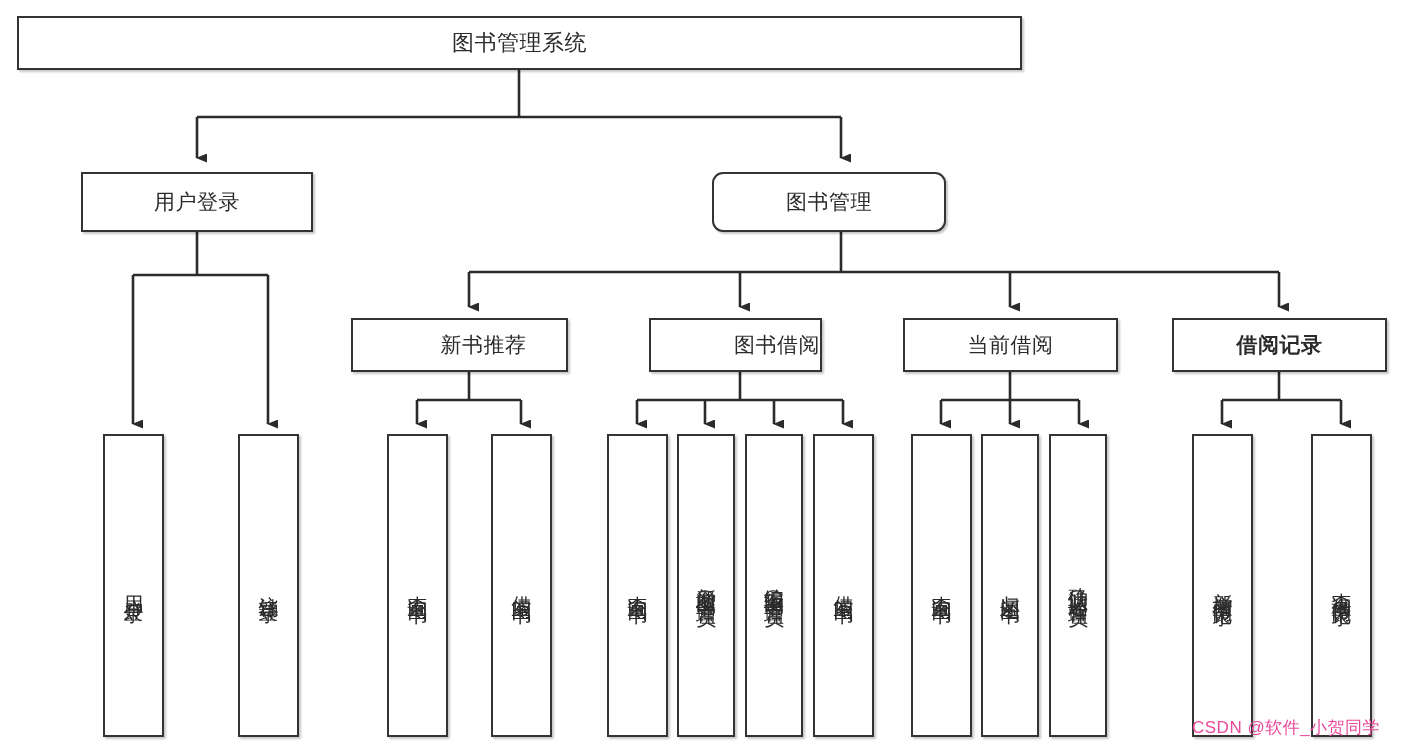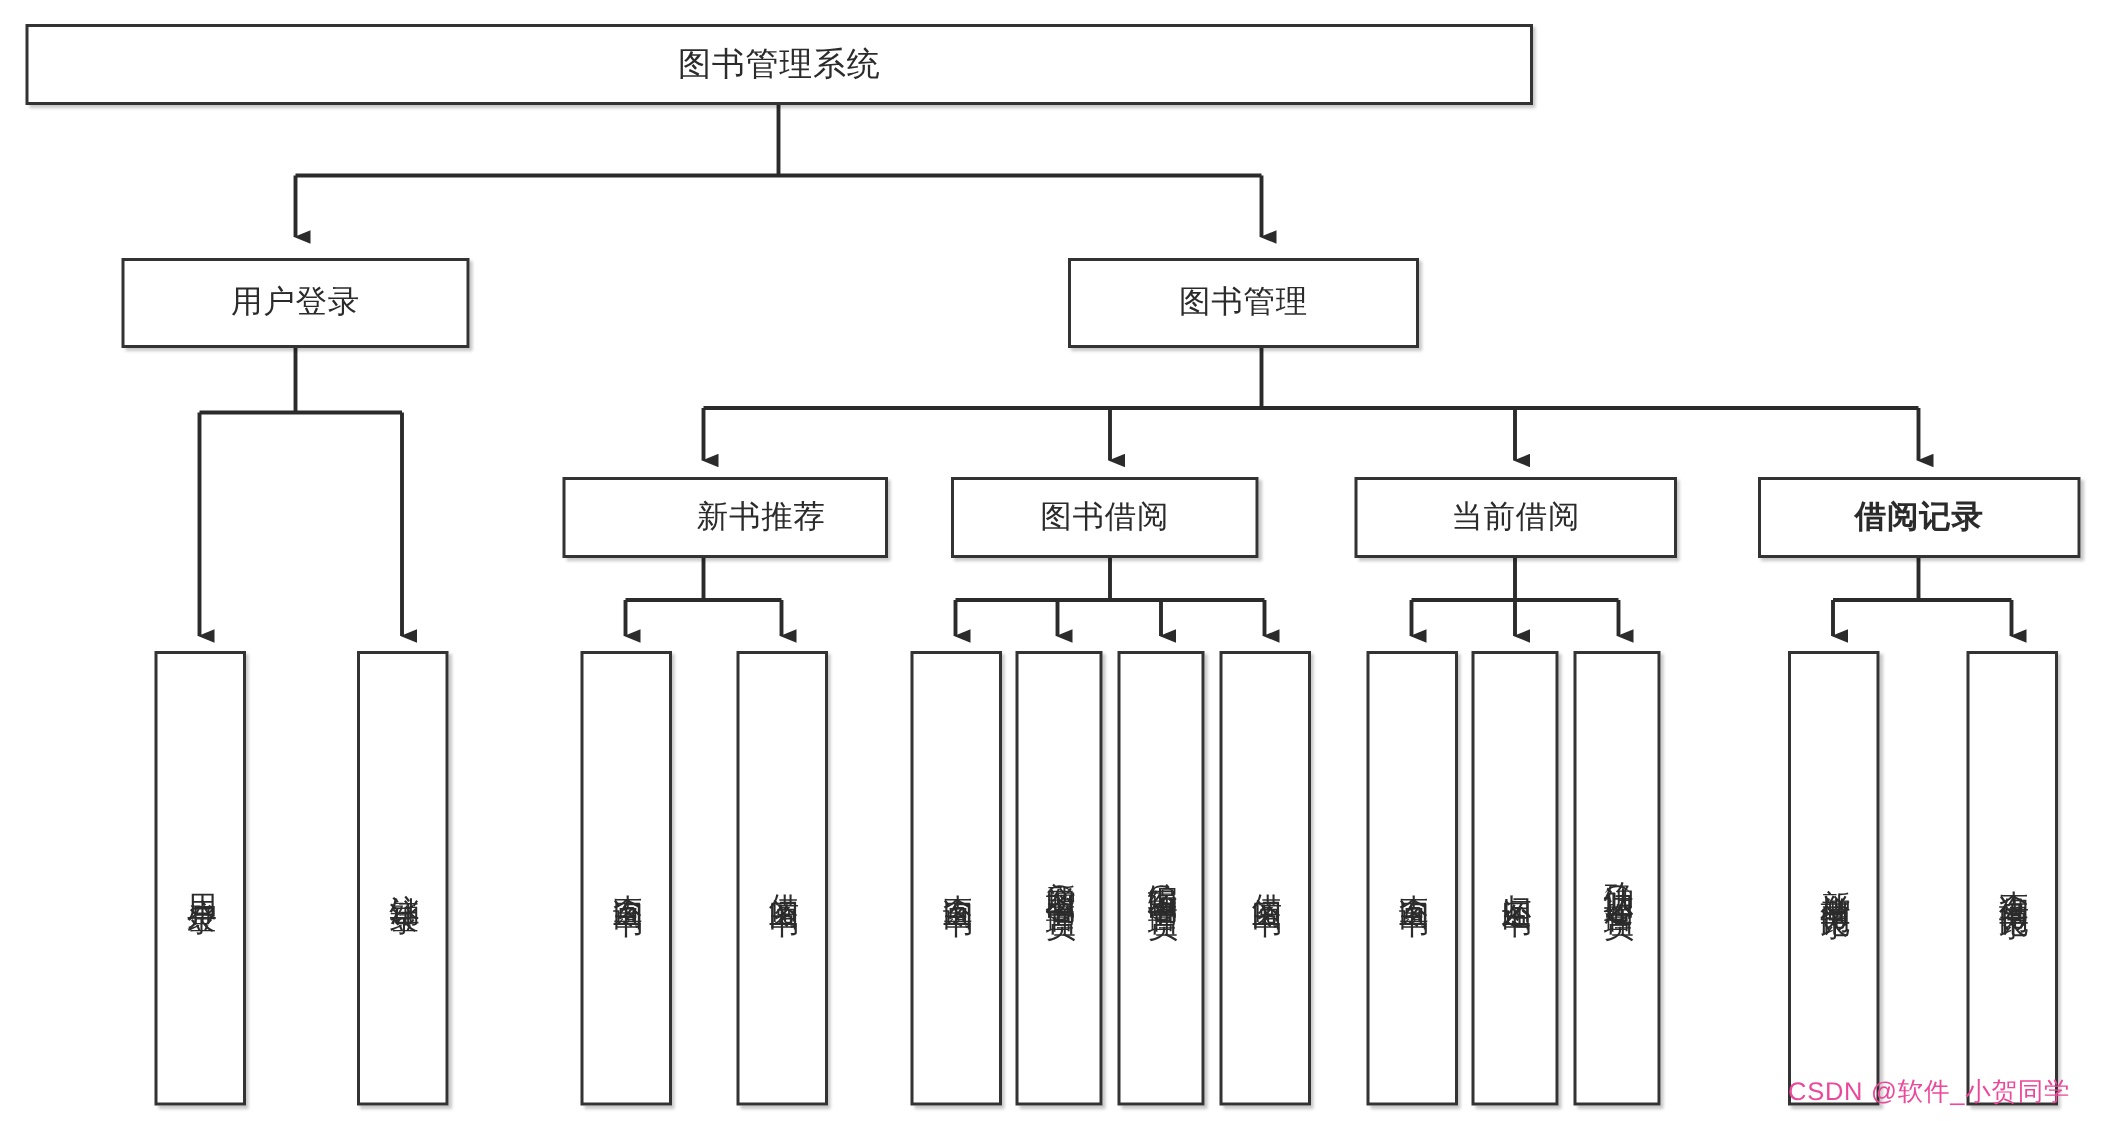--- a/index.html
+++ b/index.html
@@ -128,28 +128,28 @@
     </g>
   </svg>
 
   <div class="node root horiz" style="left:17px; top:16px; width:1005px; height:54px;">
     <span class="label">图书管理系统</span>
   </div>
 
   <div class="node horiz" style="left:81px; top:172px; width:232px; height:60px;">
     <span class="label">用户登录</span>
   </div>
-  <div class="node horiz" style="left:712px; top:172px; width:234px; height:60px;">
+  <div class="node horiz" style="left:712px; top:172px; width:234px; height:60px;border-radius:11px;">
     <span class="label">图书管理</span>
   </div>
 
-  <div class="node horiz" style="left:375px; top:318px; width:217px; height:54px;padding-left:48px;">
+  <div class="node horiz" style="left:351px; top:318px; width:217px; height:54px;padding-left:48px;">
     <span class="label">新书推荐</span>
   </div>
-  <div class="node horiz" style="left:634px; top:318px; width:205px; height:54px;">
+  <div class="node horiz" style="left:649px; top:318px; width:173px; height:54px;justify-content:flex-end;">
     <span class="label">图书借阅</span>
   </div>
   <div class="node horiz" style="left:903px; top:318px; width:215px; height:54px;">
     <span class="label">当前借阅</span>
   </div>
   <div class="node horiz" style="left:1172px; top:318px; width:215px; height:54px;font-weight:bold;">
     <span class="label">借阅记录</span>
   </div>
 
   <div class="node vert" style="left:103px; top:434px; width:61px; height:303px;">

